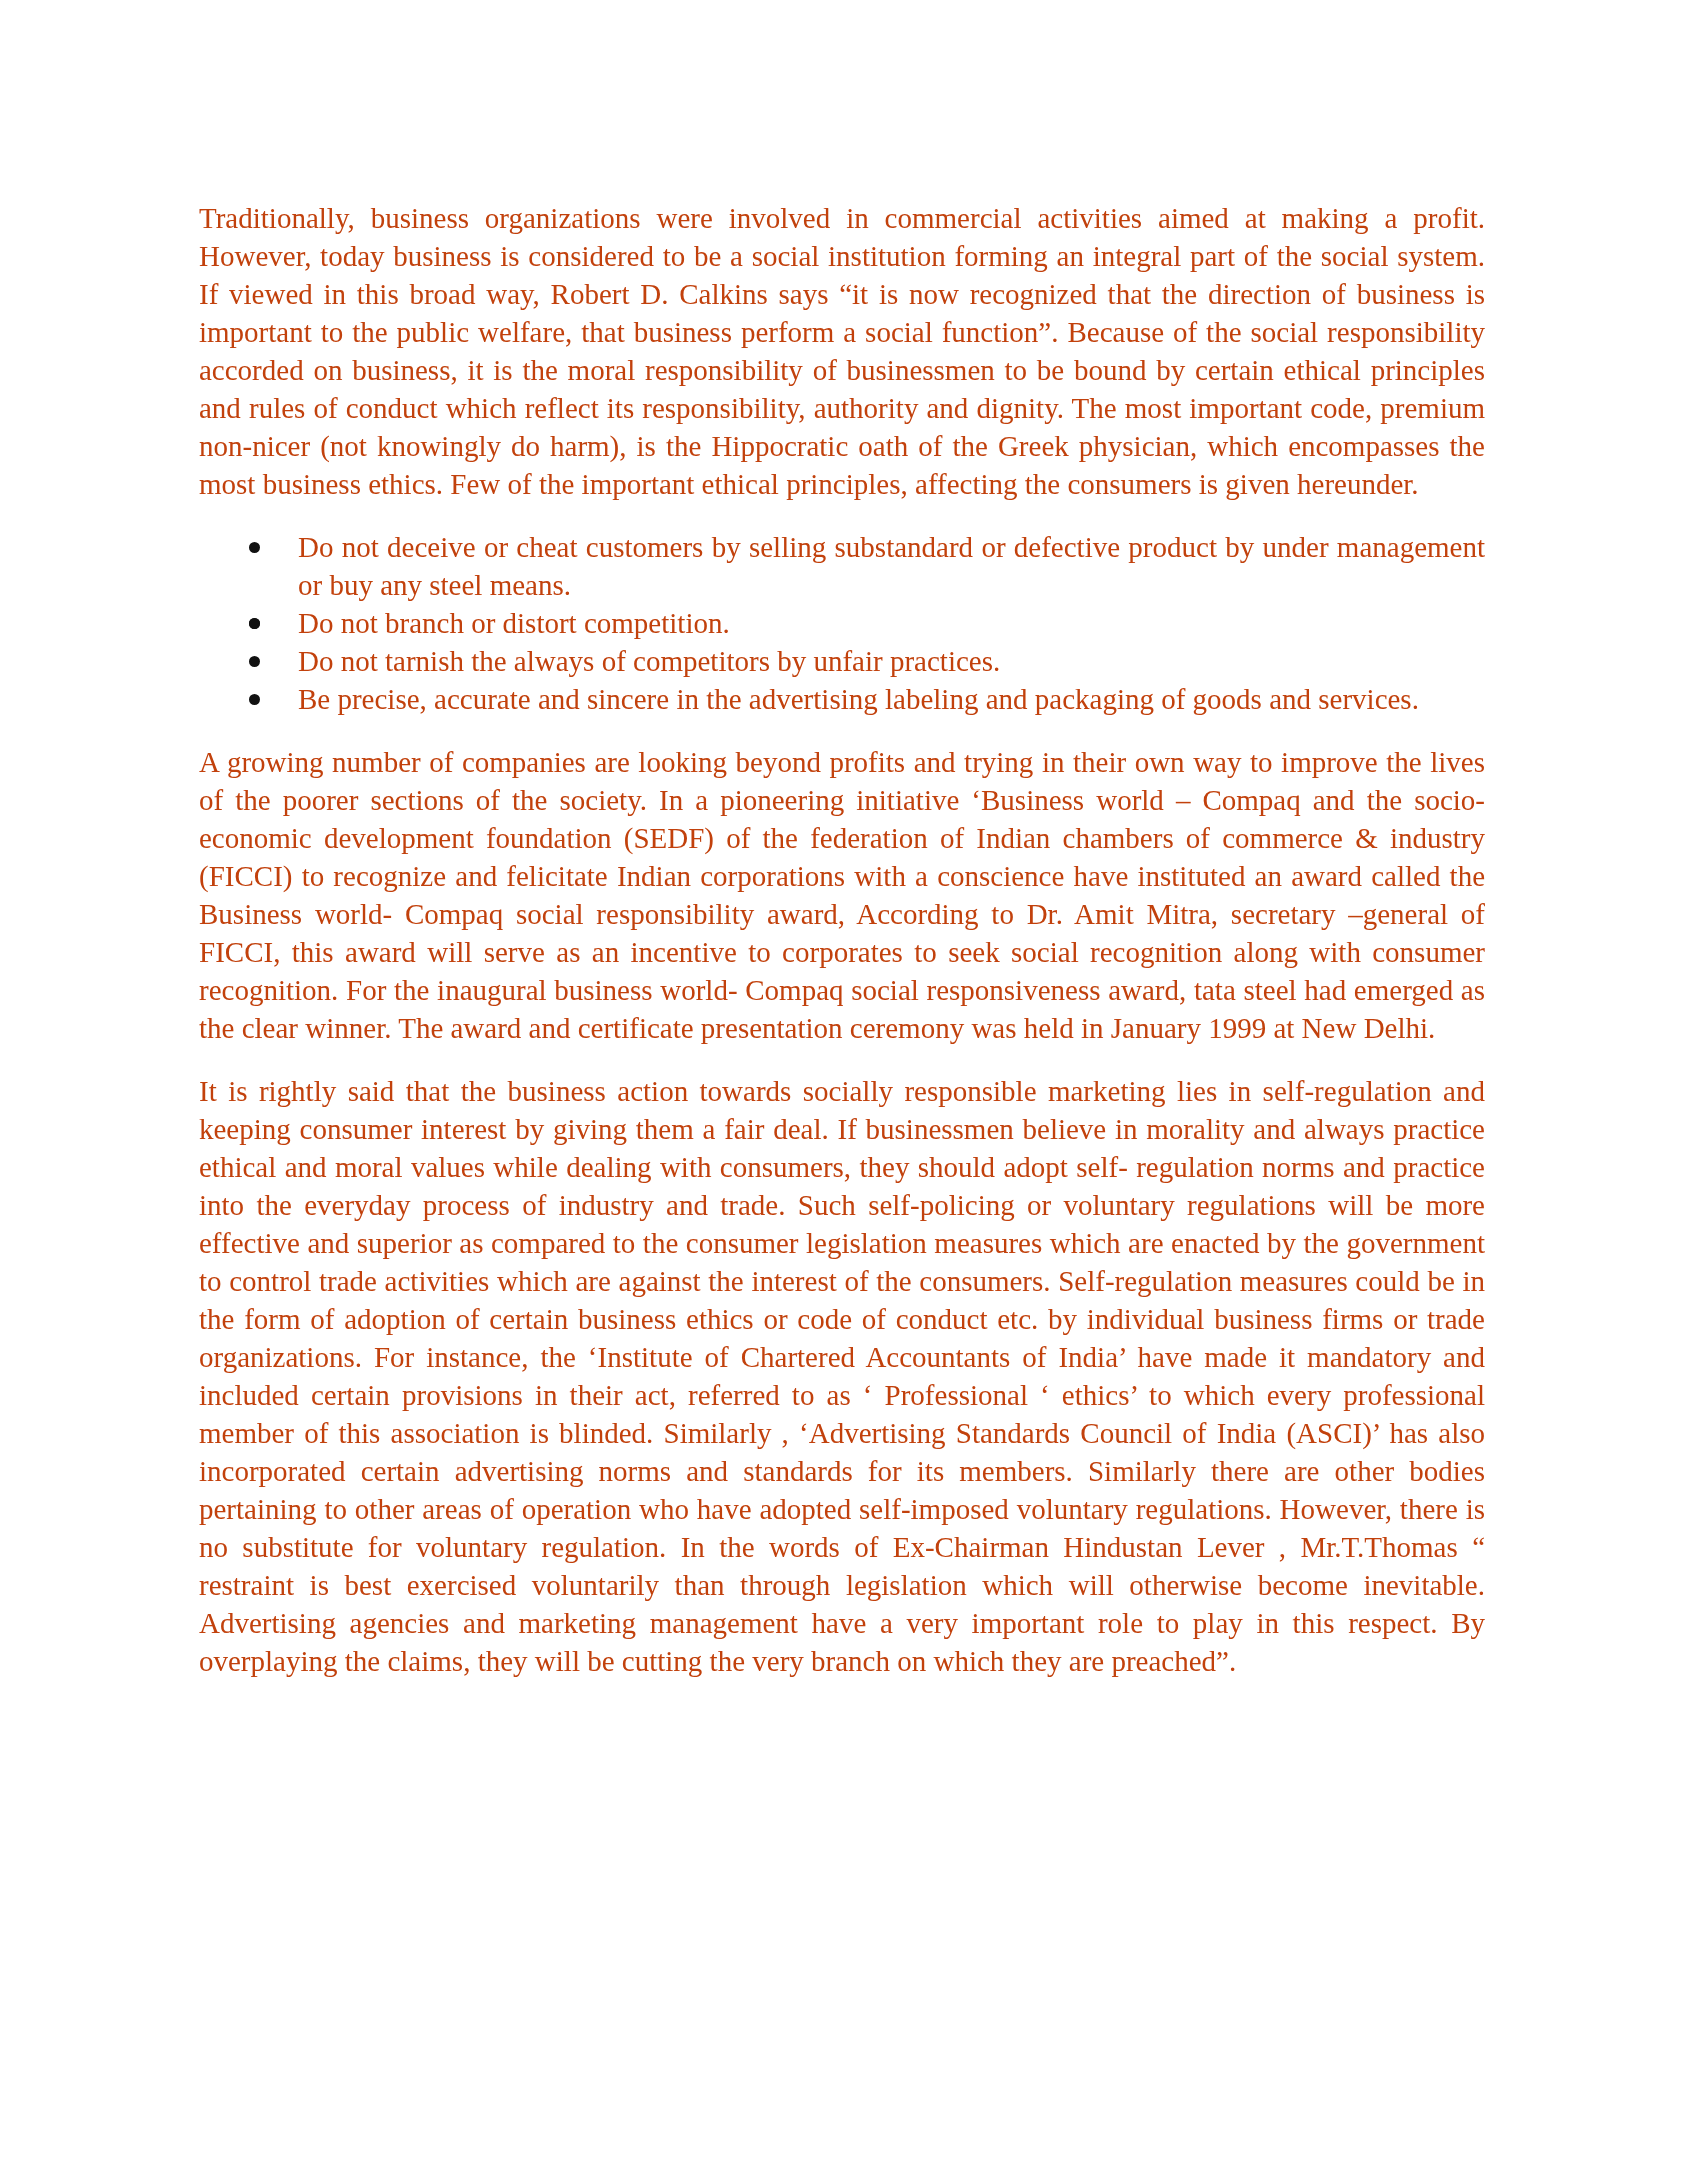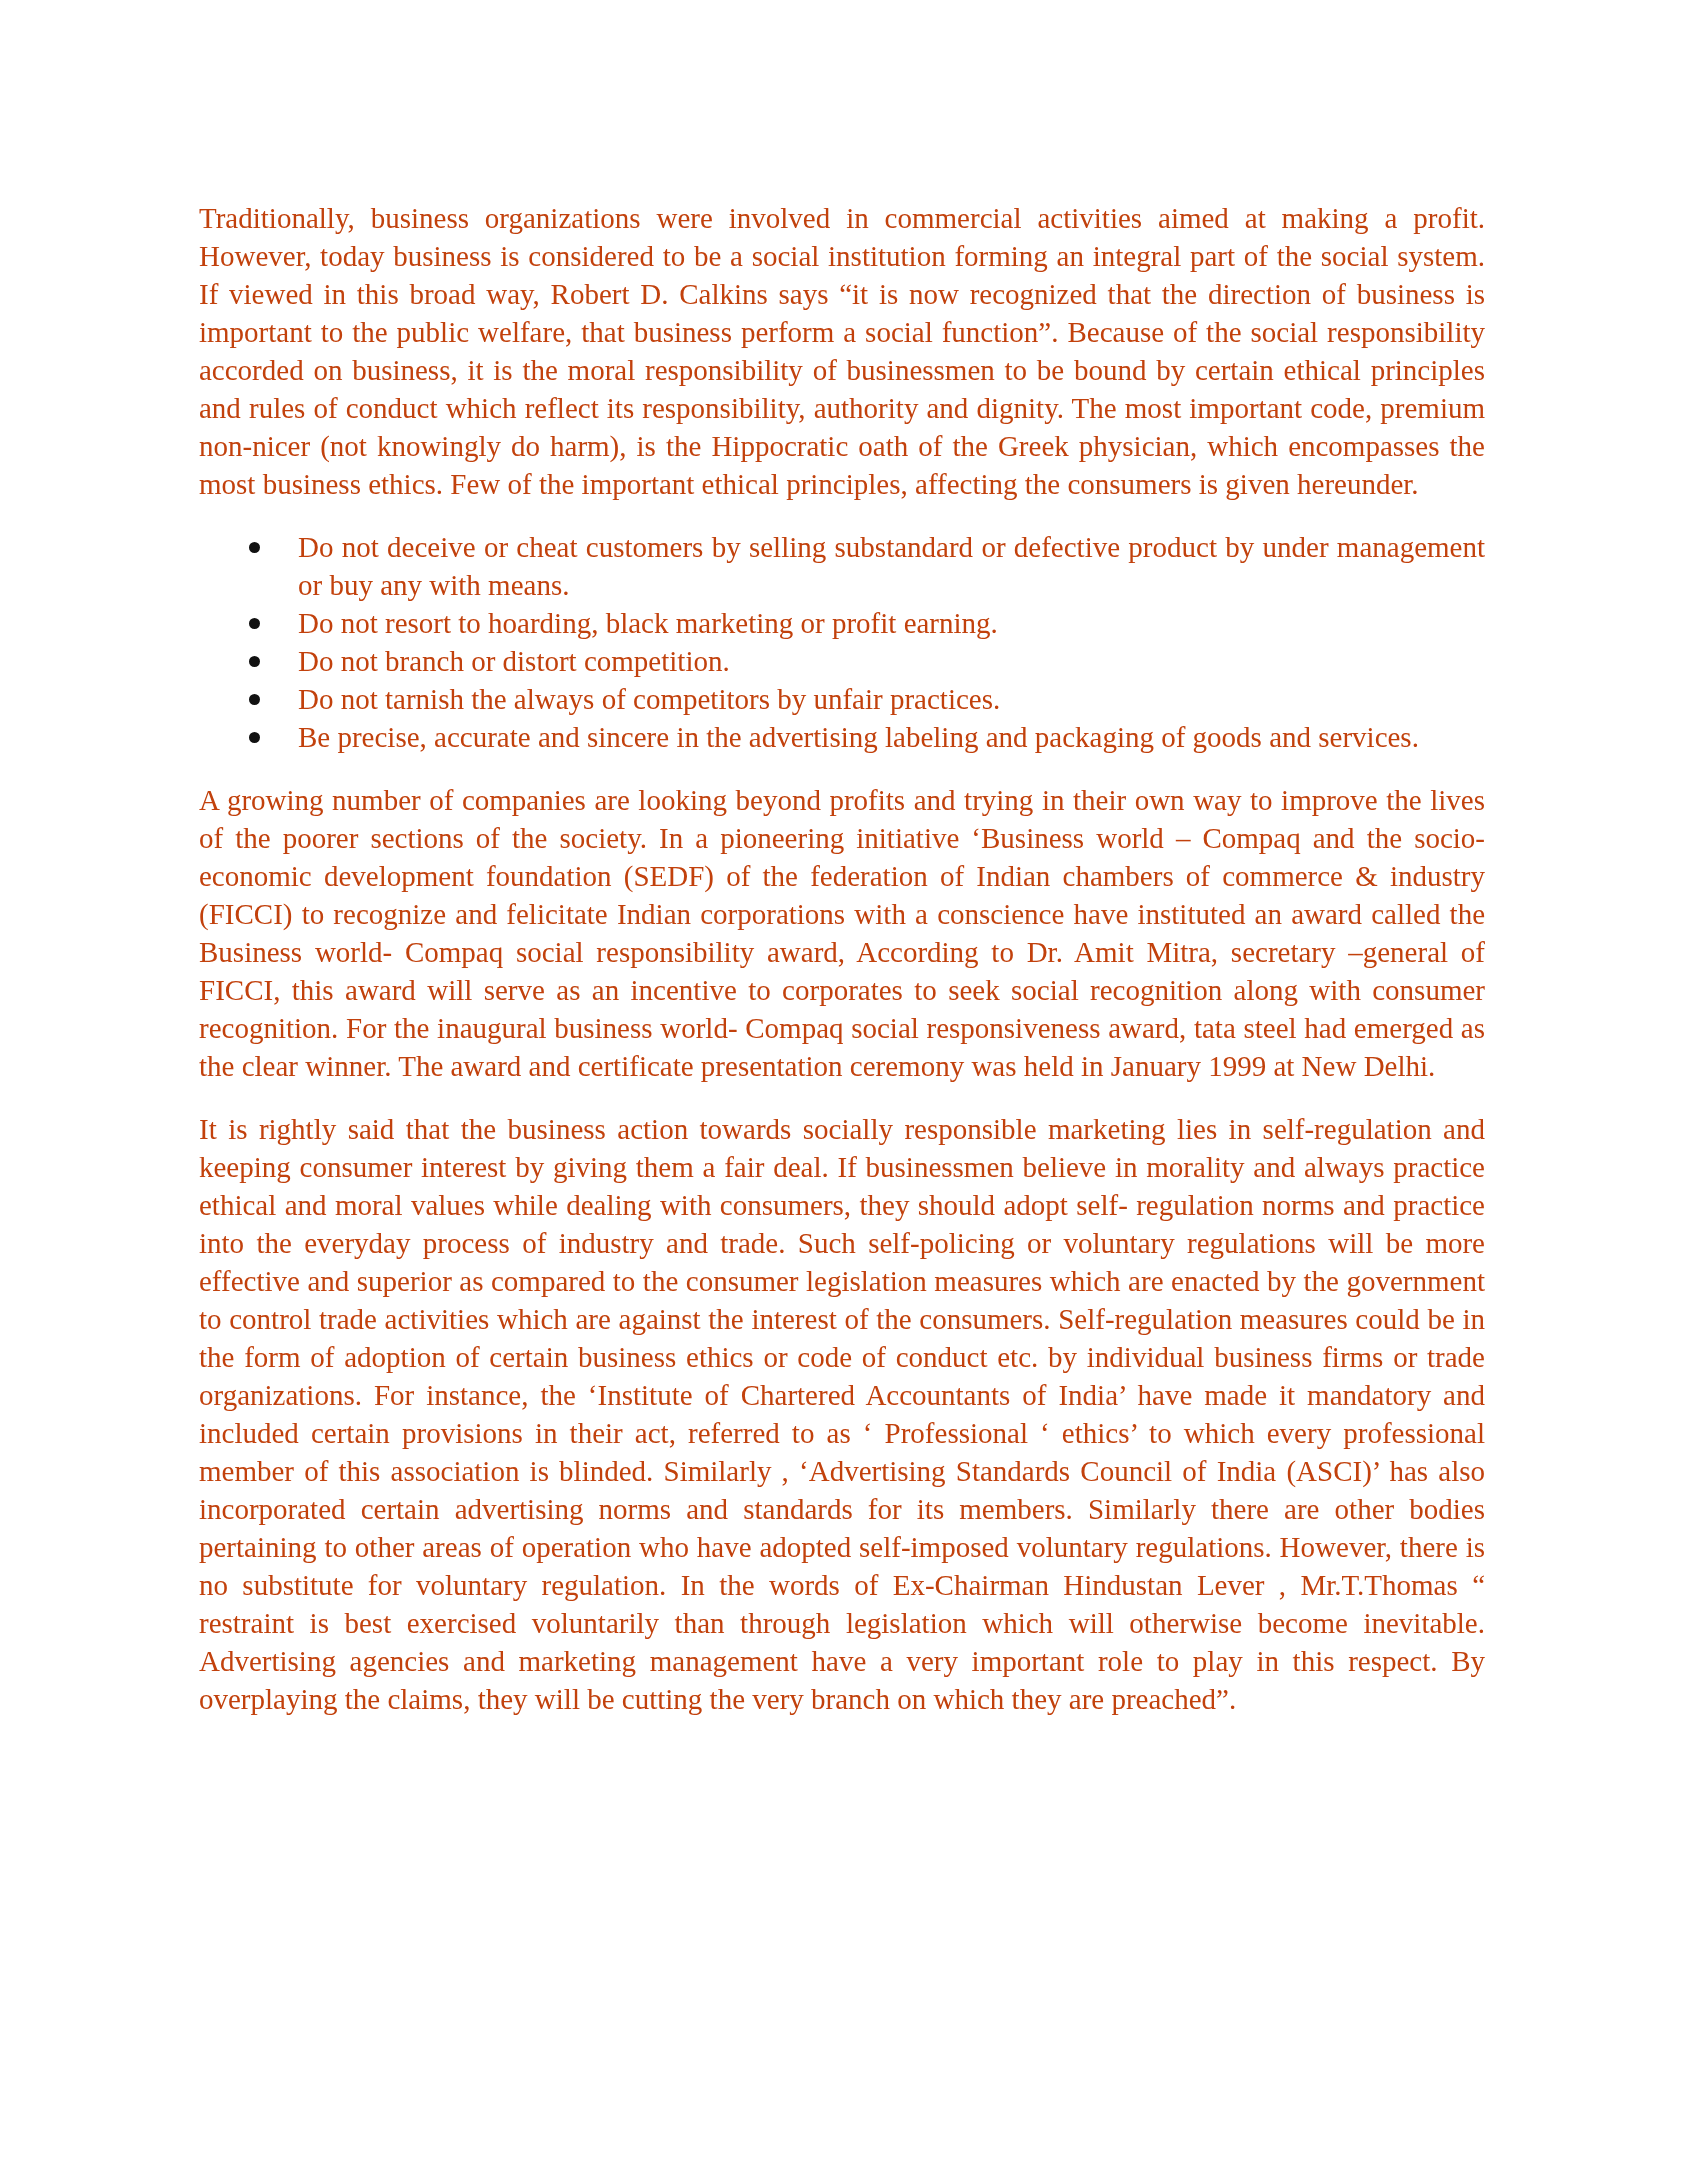--- a/index.html
+++ b/index.html
@@ -51,25 +51,24 @@
   </style>
 </head>
 <body>
 
 <div class="page">
   <p class="para">Traditionally, business organizations were involved in commercial activities aimed at making a profit. However, today business is considered to be a social institution forming an integral part of the social system. If viewed in this broad way, Robert D. Calkins says “it is now recognized that the direction of business is important to the public welfare, that business perform a social function”. Because of the social responsibility accorded on business, it is the moral responsibility of businessmen to be bound by certain ethical principles and rules of conduct which reflect its responsibility, authority and dignity. The most important code, premium non-nicer (not knowingly do harm), is the Hippocratic oath of the Greek physician, which encompasses the most business ethics. Few of the important ethical principles, affecting the consumers is given hereunder.</p>
 
   <ul class="bullets">
     <li class="bullet-item">
       <span class="bullet-dot"></span>
-      <span>Do not deceive or cheat customers by selling substandard or defective product by under management or buy any with means.</span>
+      <span>Do not deceive or cheat customers by selling substandard or defective product by under management or buy any steel means.</span>
     </li>
     <li class="bullet-item">
       <span class="bullet-dot"></span>
-      <span>Do not resort to hoarding, black marketing or profit earning.</span>
     </li>
     <li class="bullet-item">
       <span class="bullet-dot"></span>
       <span>Do not branch or distort competition.</span>
     </li>
     <li class="bullet-item">
       <span class="bullet-dot"></span>
       <span>Do not tarnish the always of competitors by unfair practices.</span>
     </li>
     <li class="bullet-item">

